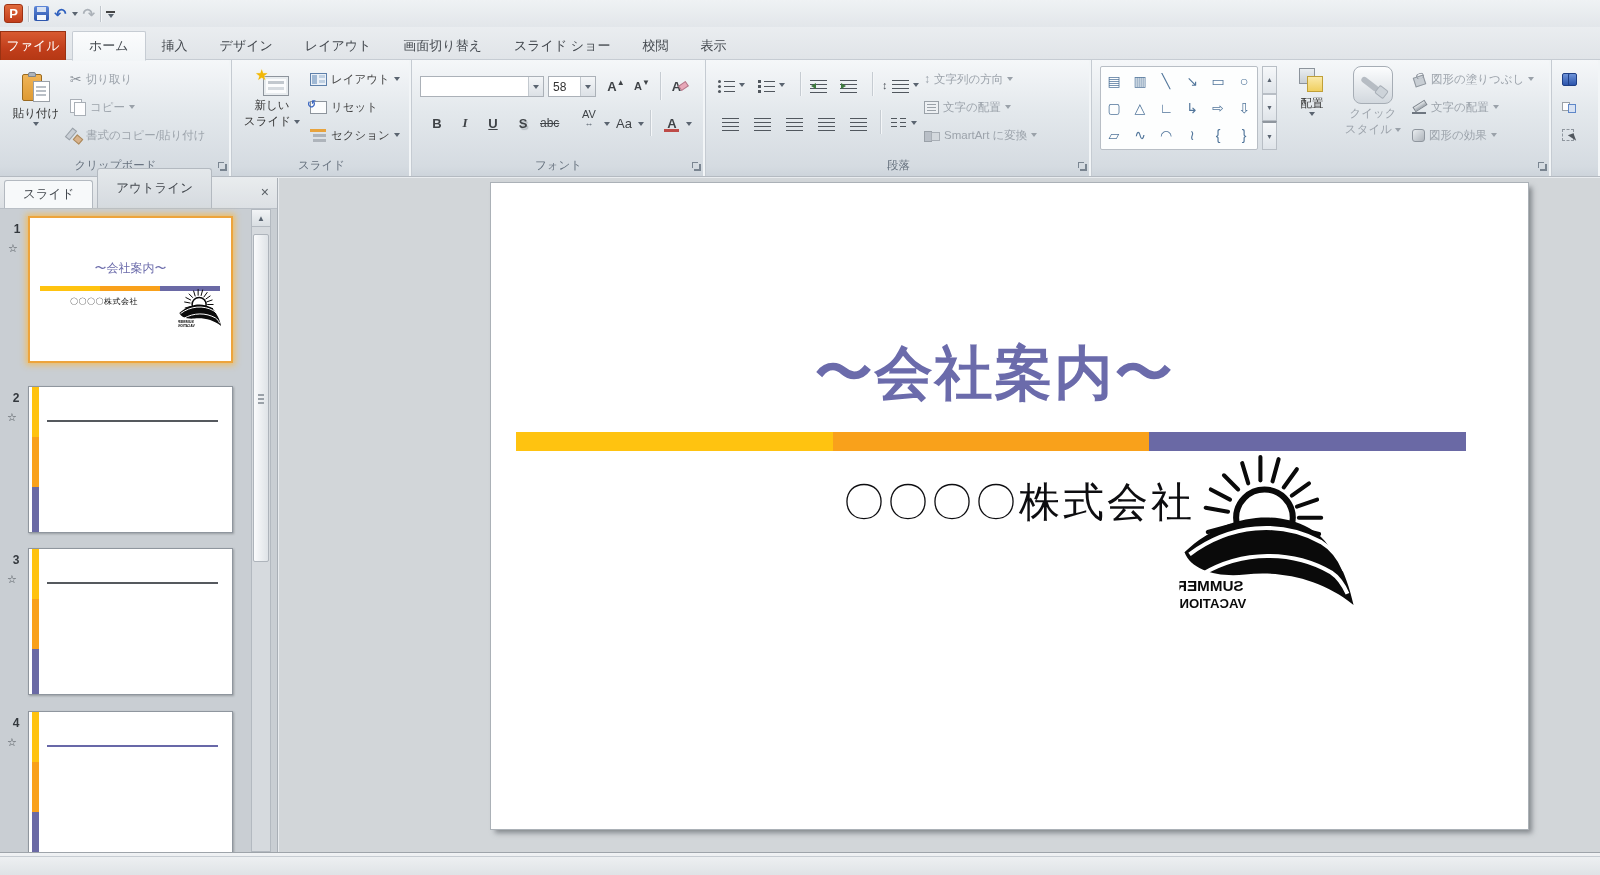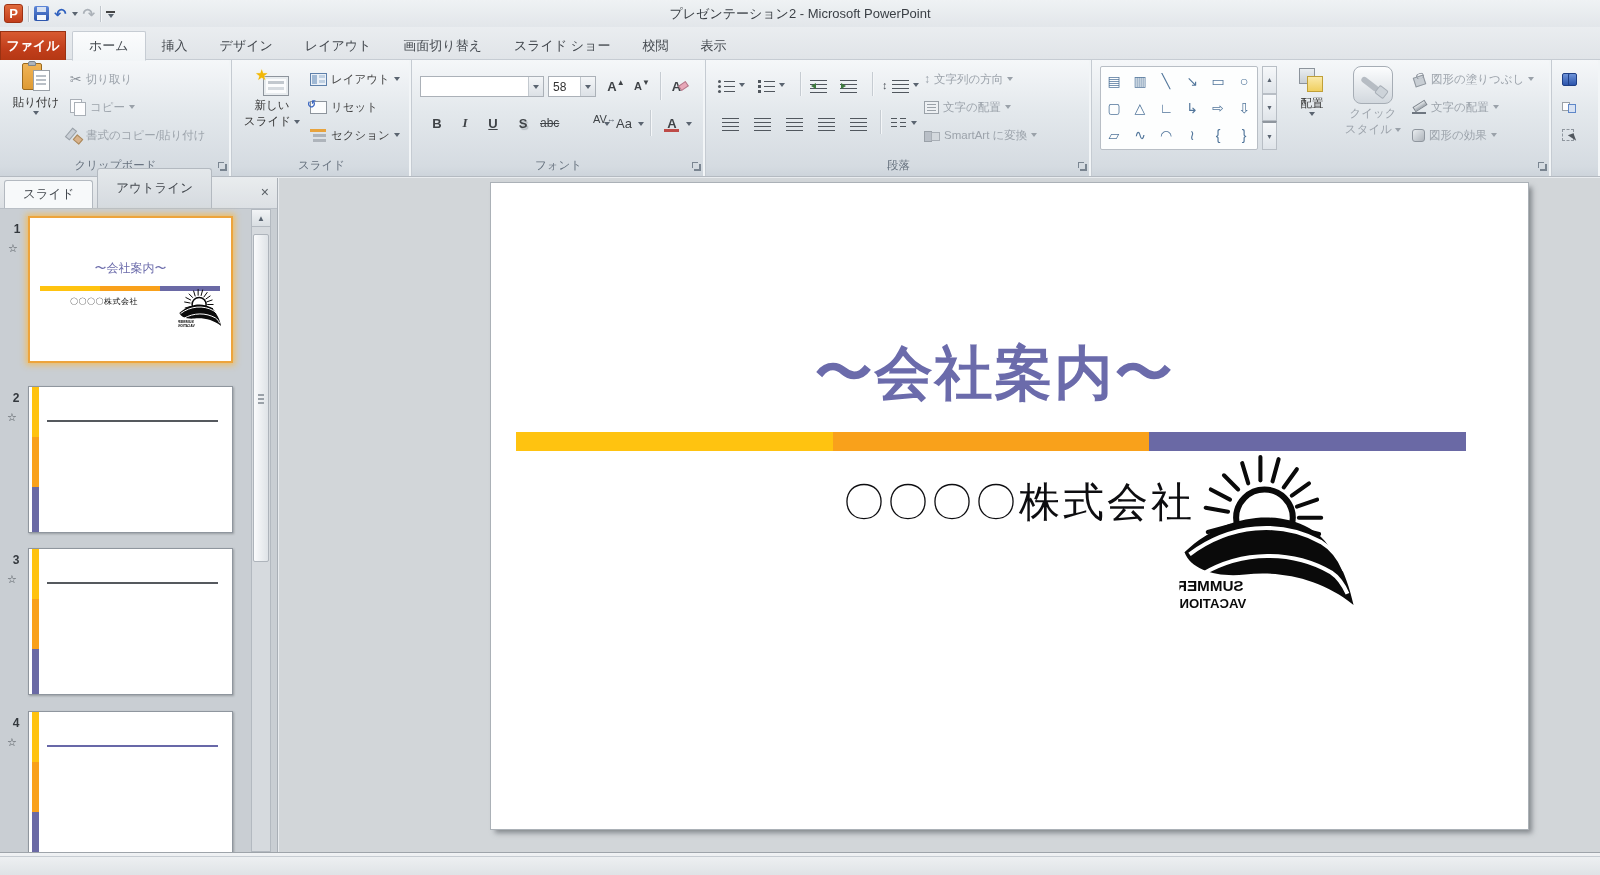--- a/index.html
+++ b/index.html
@@ -26,21 +26,21 @@
   .arr.dis { border-top-color:#9AA1A9; }
   .qatmenu { display:flex; flex-direction:column; align-items:center; gap:1px; padding-top:2px; }
   .qatmenu i { display:block; width:9px; height:2px; background:#444; }
   .apptitle { position:absolute; left:0; right:0; text-align:center; font-size:13px; color:#3A3F45; pointer-events:none; }
 
   
   .tabrow { position:absolute; left:0; top:27px; right:0; height:33px; display:flex; align-items:stretch;
     background:linear-gradient(#EAEDF0,#E0E4E8); }
   .tabrow::after { content:""; position:absolute; left:0; right:0; bottom:0; height:1px; background:#C6CCD3; }
   .filetab { width:66px; margin-top:4px; background:linear-gradient(#D85A31,#C13E1B 60%,#B53814);
-    color:#fff; font-size:13px; display:flex; align-items:center; justify-content:center; z-index:2; border:1px solid #993213; border-bottom:none;font-weight:bold; }
+    color:#fff; font-size:13px; display:flex; align-items:center; justify-content:center; z-index:2; border:1px solid #993213; border-bottom:none; }
   .rtab { padding:0 16px; margin-top:4px; display:flex; align-items:center; font-size:13px; color:#43484E; position:relative; z-index:1; }
   .rtab.active { background:linear-gradient(#FBFCFD,#F2F5F7); border:1px solid #C6CCD3; border-bottom:1px solid #F2F5F7;
     border-radius:2px 2px 0 0; z-index:3; margin-bottom:-1px; }
 
   
   .ribbon { position:absolute; left:0; top:60px; right:0; height:117px;
     background:linear-gradient(#F5F7F9,#E3E8EC 45%,#D5DBE1 92%,#CDD4DB); border-bottom:1px solid #B4BAC1; display:flex; }
   .group { position:relative; height:100%; border-right:1px solid #C5CBD2; box-shadow:inset -2px 0 0 #F2F5F7; flex:none; }
   .glabel { position:absolute; bottom:3px; left:0; right:0; text-align:center; font-size:11.5px; color:#66717E; }
   .launcher { position:absolute; right:3px; bottom:4px; width:11px; height:11px; }
@@ -242,39 +242,38 @@
       <span class="floppy"></span>
       <span class="glyphbtn undoglyph">↶</span>
       <i class="arr"></i>
       <span class="glyphbtn redoglyph">↷</span>
       <i class="qsep"></i>
       <span class="qatmenu">
           <i></i>
           <b class="arr"></b>
         </span>
     </div>
-    <div class="apptitle">プレゼンテーション2 - Microsoft PowerPoint</div>
   </div>
 
   <div class="tabrow">
     <div class="filetab">ファイル</div>
     <div class="rtab active" style="margin-left:6px">ホーム</div>
     <div class="rtab">挿入</div>
     <div class="rtab">デザイン</div>
     <div class="rtab">レイアウト</div>
     <div class="rtab">画面切り替え</div>
     <div class="rtab">スライド ショー</div>
     <div class="rtab">校閲</div>
     <div class="rtab">表示</div>
   </div>
 
   <div class="ribbon">
 
     <div class="group" style="width:232px">
-      <div class="bigbtn" style="left:8px;top:1px;width:56px">
+      <div class="bigbtn" style="left:8px;top:12px;width:56px">
         <span class="ic-clip">
             <i class="board"></i>
             <i class="clip"></i>
             <i class="page"></i>
           </span>
         <span>貼り付け</span>
         <i class="arr"></i>
       </div>
       <div class="smbtn dis" style="left:70px;top:8px">
         <span class="ic-scissors">✂</span>
@@ -343,21 +342,21 @@
       <i class="vsep" style="left:248px;top:12px;height:28px"></i>
       <div class="fbtn b" style="left:256px;top:15px">
         <span>A</span>
           <span class="eraser"></span>
       </div>
       <div class="fbtn b" style="left:13px;top:52px">B</div>
       <div class="fbtn i" style="left:41px;top:52px">I</div>
       <div class="fbtn u" style="left:69px;top:52px">U</div>
       <div class="fbtn s" style="left:99px;top:52px">S</div>
       <div class="fbtn strike wd" style="left:126px;top:52px">abc</div>
-      <div class="fbtn wd" style="left:179px;top:48px;flex-direction:row;font-size:11px;line-height:9px">
+      <div class="fbtn wd" style="left:168px;top:48px;flex-direction:column;font-size:11px;line-height:9px">
         <span>AV</span>
         <span class="smallav">↔</span>
       </div>
       <i class="arr" style="position:absolute;left:192px;top:62px"></i>
       <div class="fbtn wd" style="left:202px;top:52px">Aa</div>
       <i class="arr" style="position:absolute;left:226px;top:62px"></i>
       <i class="vsep" style="left:238px;top:50px;height:26px"></i>
       <div class="fbtn b" style="left:248px;top:52px">
         <span>A</span>
           <i class="redbar"></i>

